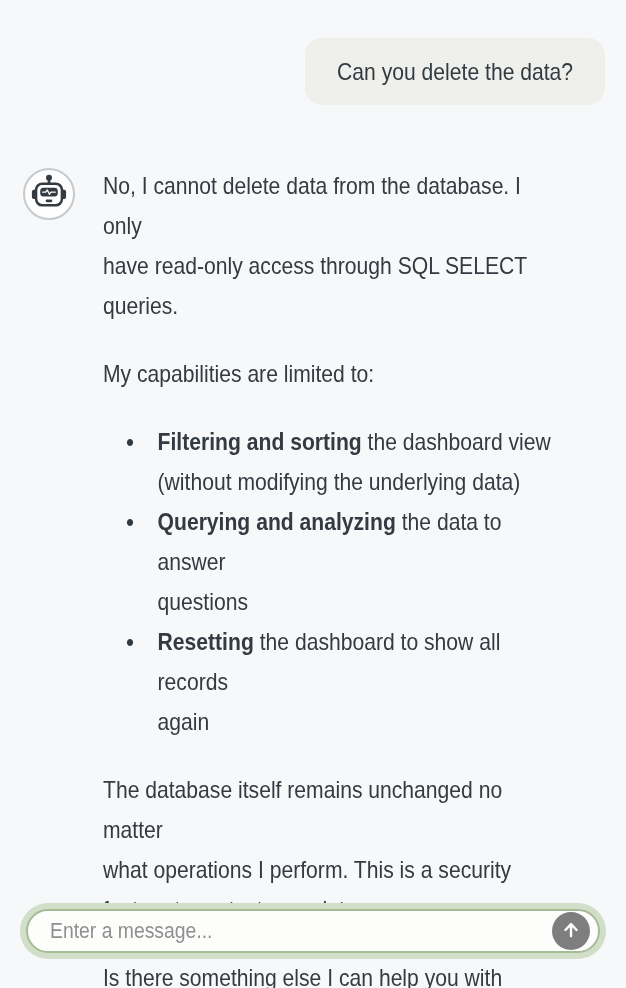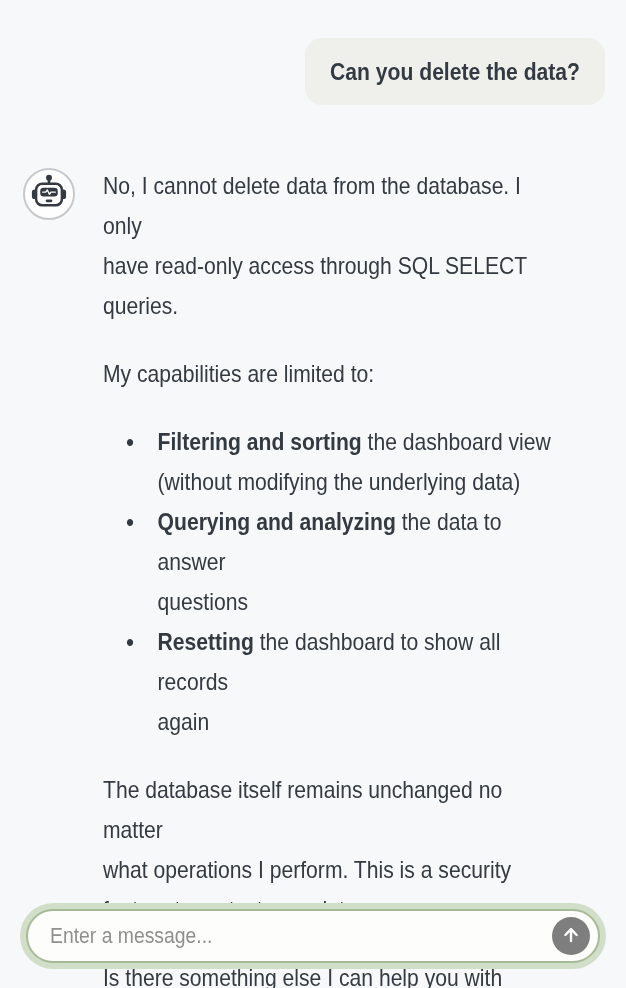--- a/index.html
+++ b/index.html
@@ -15,21 +15,21 @@
 
   
   .user-row {
     display: flex; justify-content: flex-end;
     padding: 38px 21px 0 0;
   }
   .user-bubble {
     background: #eff0ec;
     border-radius: 17px;
     width: 300px; height: 67px;
-    display: flex; align-items: center; justify-content: center; font-weight: bold;
+    display: flex; align-items: center; justify-content: center;
   }
   .user-bubble .txt {
     font-size: 24px;
     white-space: pre-line;
     transform: scaleX(0.88);
     transform-origin: 50% 50%;
   }
 
   
   .assistant-row {
@@ -75,21 +75,21 @@
     position: absolute;
     left: 26px; top: 0;
     font-size: 26px;
   }
   .message li b { font-weight: bold; }
 
   
   .composer {
     position: absolute;
     left: 20px; right: 20px; top: 903px;
-    height: 66px;
+    height: 56px;
     border-radius: 33px;
     background: #d1dfc9;
   }
   .composer-inner {
     position: absolute; left: 6px; right: 6px; top: 6px; bottom: 6px;
     background: #fdfdfc;
     border: 2px solid #a6ba97;
     border-radius: 27px;
     display: flex; align-items: center;
     padding: 0 8px 0 22px;

